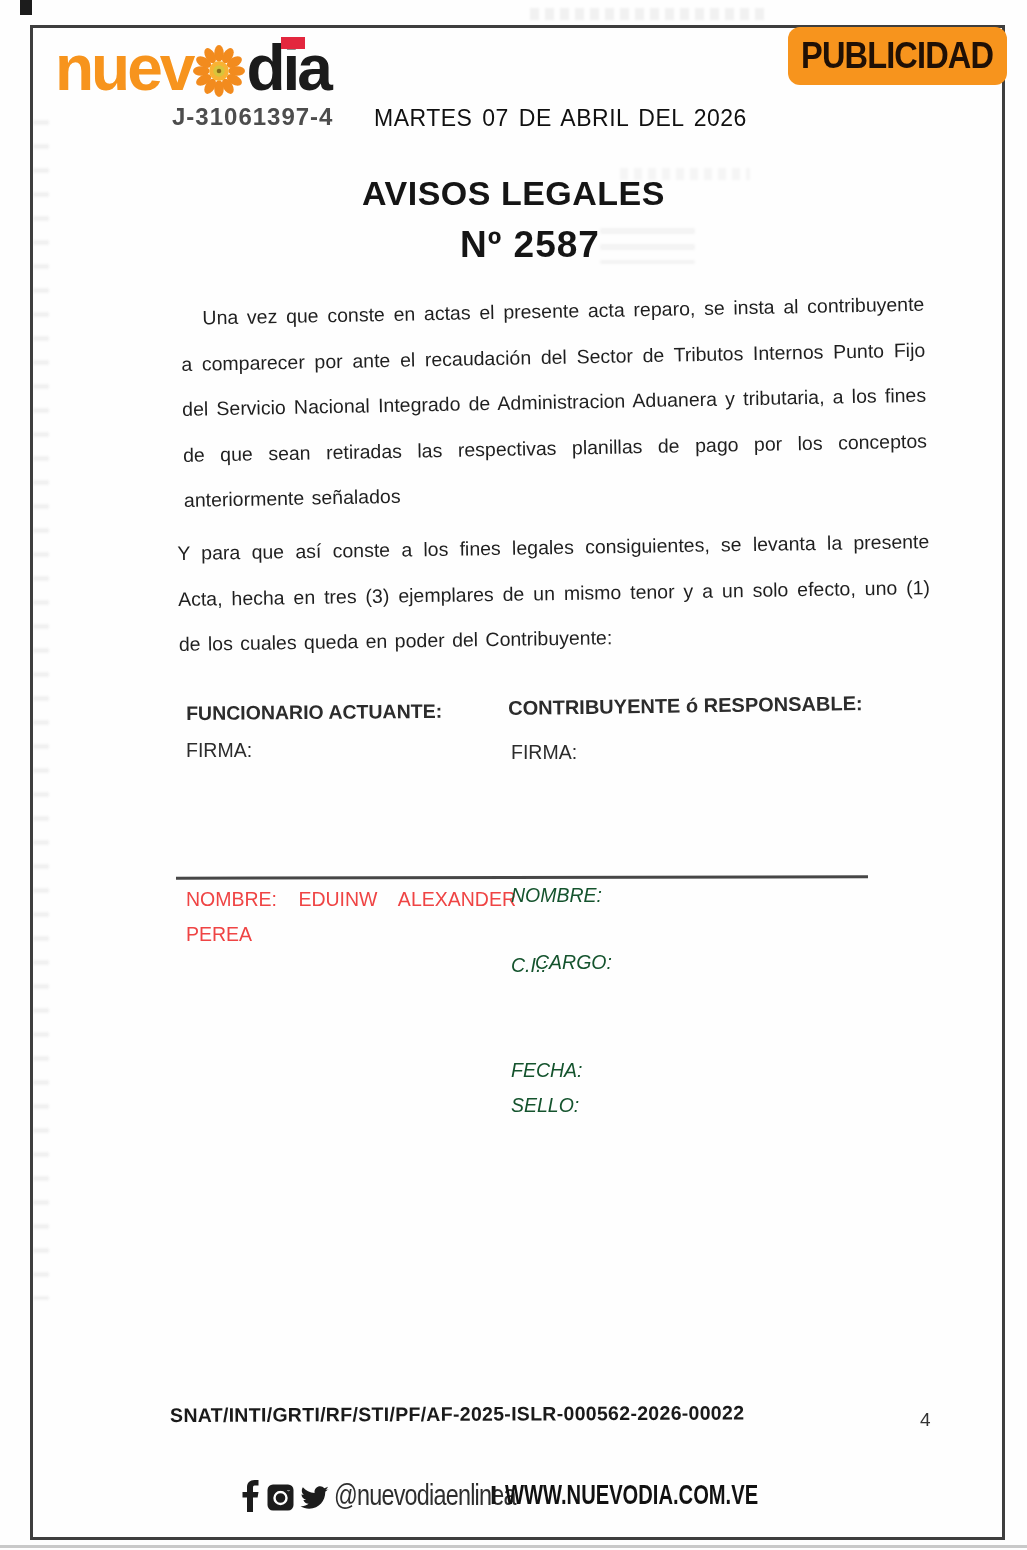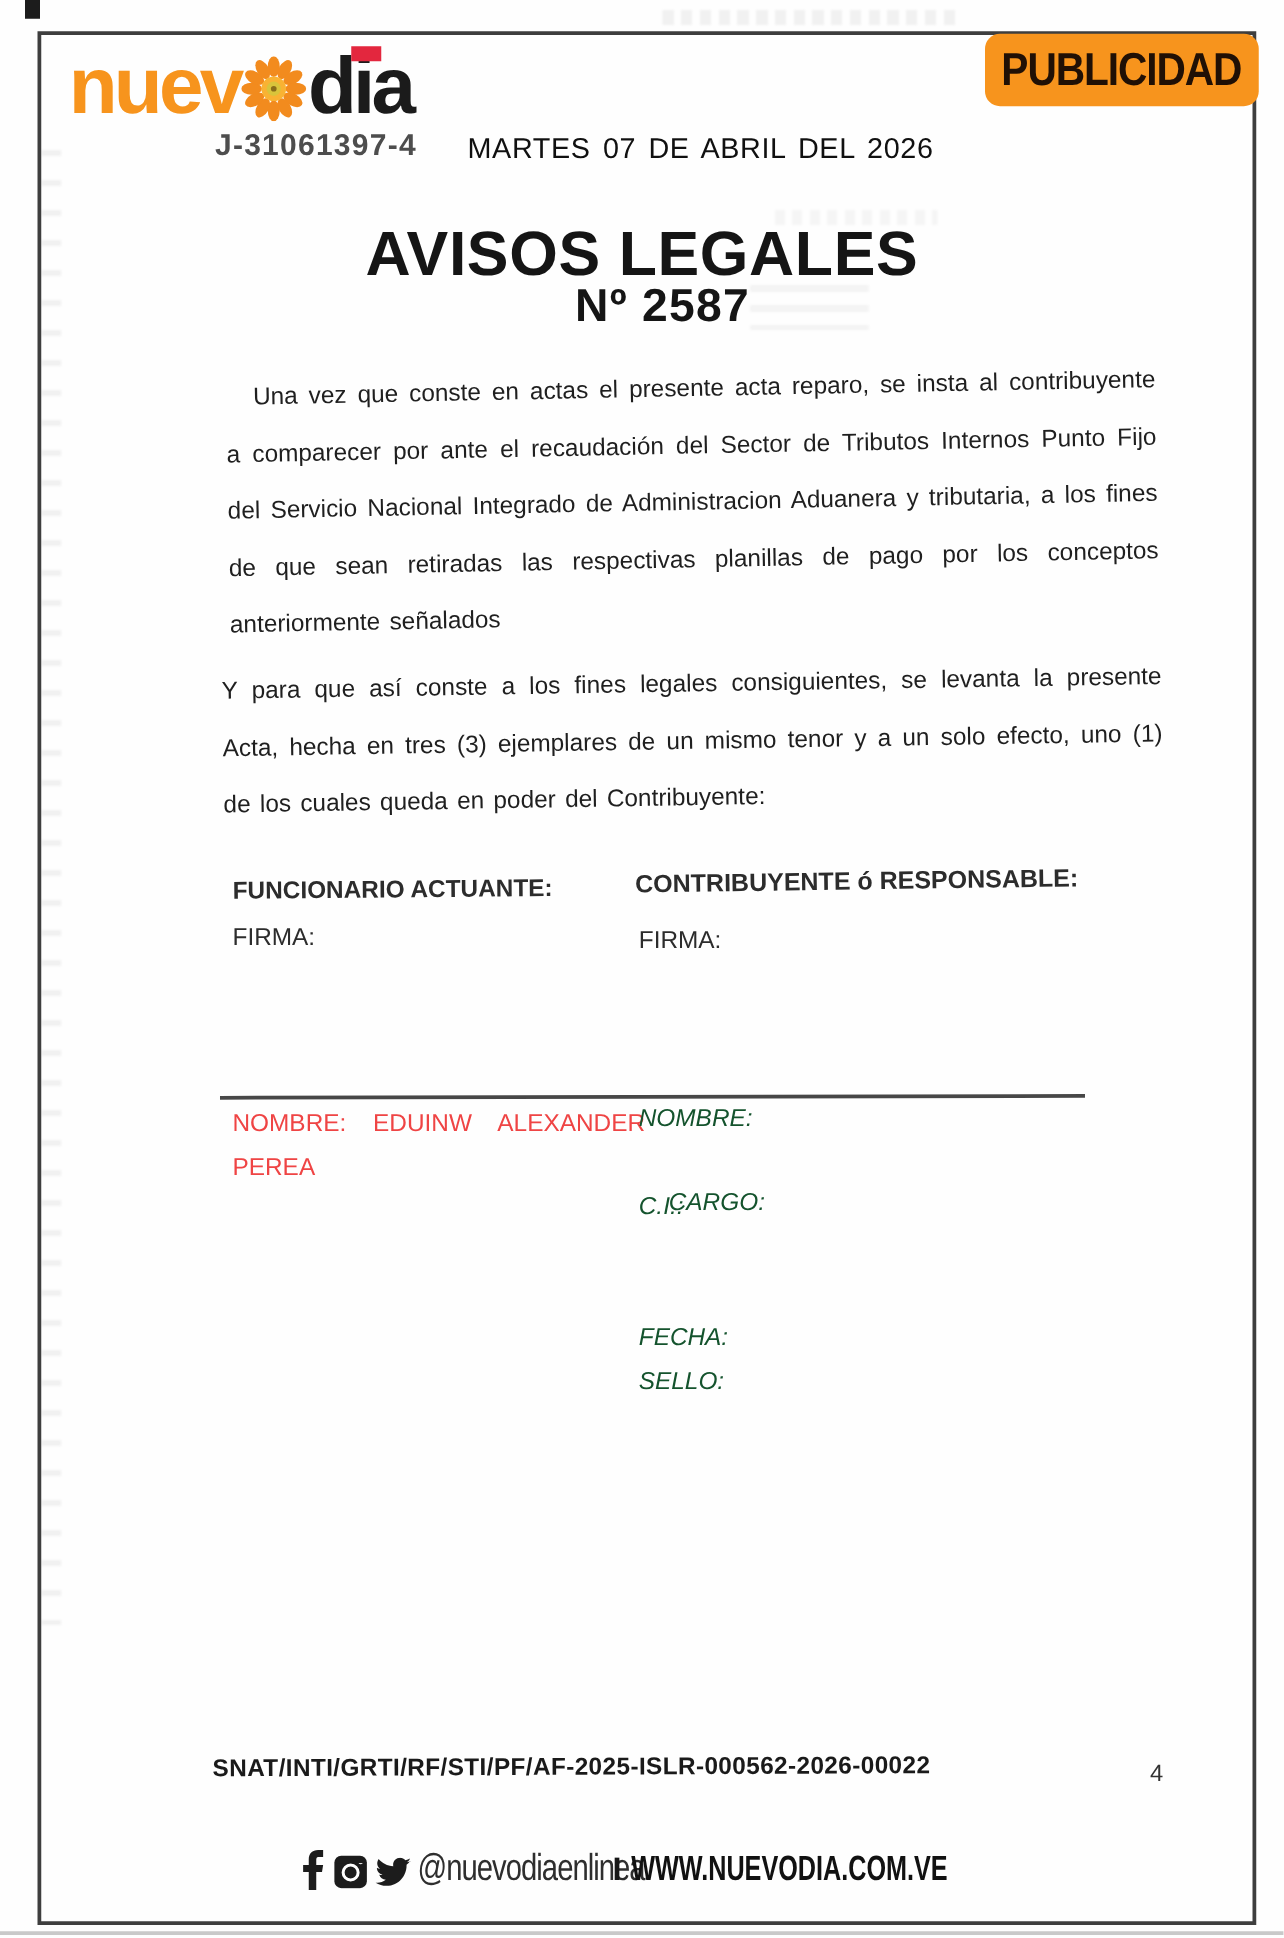--- a/index.html
+++ b/index.html
@@ -29,21 +29,21 @@
   .logo { position:absolute; left:55px; top:36px; display:flex; align-items:center; }
   .logo .w1 { font-size:64px; font-weight:700; color:#F7941D; letter-spacing:-3px; line-height:1; }
   .logo .flower { width:52px; height:52px; margin:6px 1px 0 1px; }
   .logo .w2 { position:relative; font-size:64px; font-weight:700; color:#1b1b1b; letter-spacing:-3px; line-height:1; }
   .logo .redbar { position:absolute; left:35px; top:1px; width:24px; height:12px; background:#E3273E; }
   .registration { position:absolute; left:172px; top:103px; font-size:24px; font-weight:600; color:#4d4d4d; letter-spacing:1px; }
   .dateline { position:absolute; left:374px; top:105px; font-size:23px; font-weight:400; color:#101010; letter-spacing:0.5px; word-spacing:3px; white-space:nowrap; }
 
   
   .main-title { position:absolute; left:0; top:174px; width:1027px; text-align:center;
-    font-size:50px; font-weight:900; color:#151515; letter-spacing:0.5px; }
+    font-size:34px; font-weight:900; color:#151515; letter-spacing:0.5px; }
   .title-number { position:absolute; left:0; top:224px; width:1060px; text-align:center;
     font-size:37px; font-weight:700; color:#151515; letter-spacing:1px; }
 
   
   .para { position:absolute; font-size:19.5px; line-height:45.5px; color:#1f1f1f;
     text-align:justify; transform-origin:left top; word-spacing:2px; }
   .para1 { left:180px; top:296px; width:744px; text-indent:22px; transform:rotate(-1.1deg); }
   .para2 { left:177px; top:531px; width:752px; transform:rotate(-0.9deg); }
 
   

